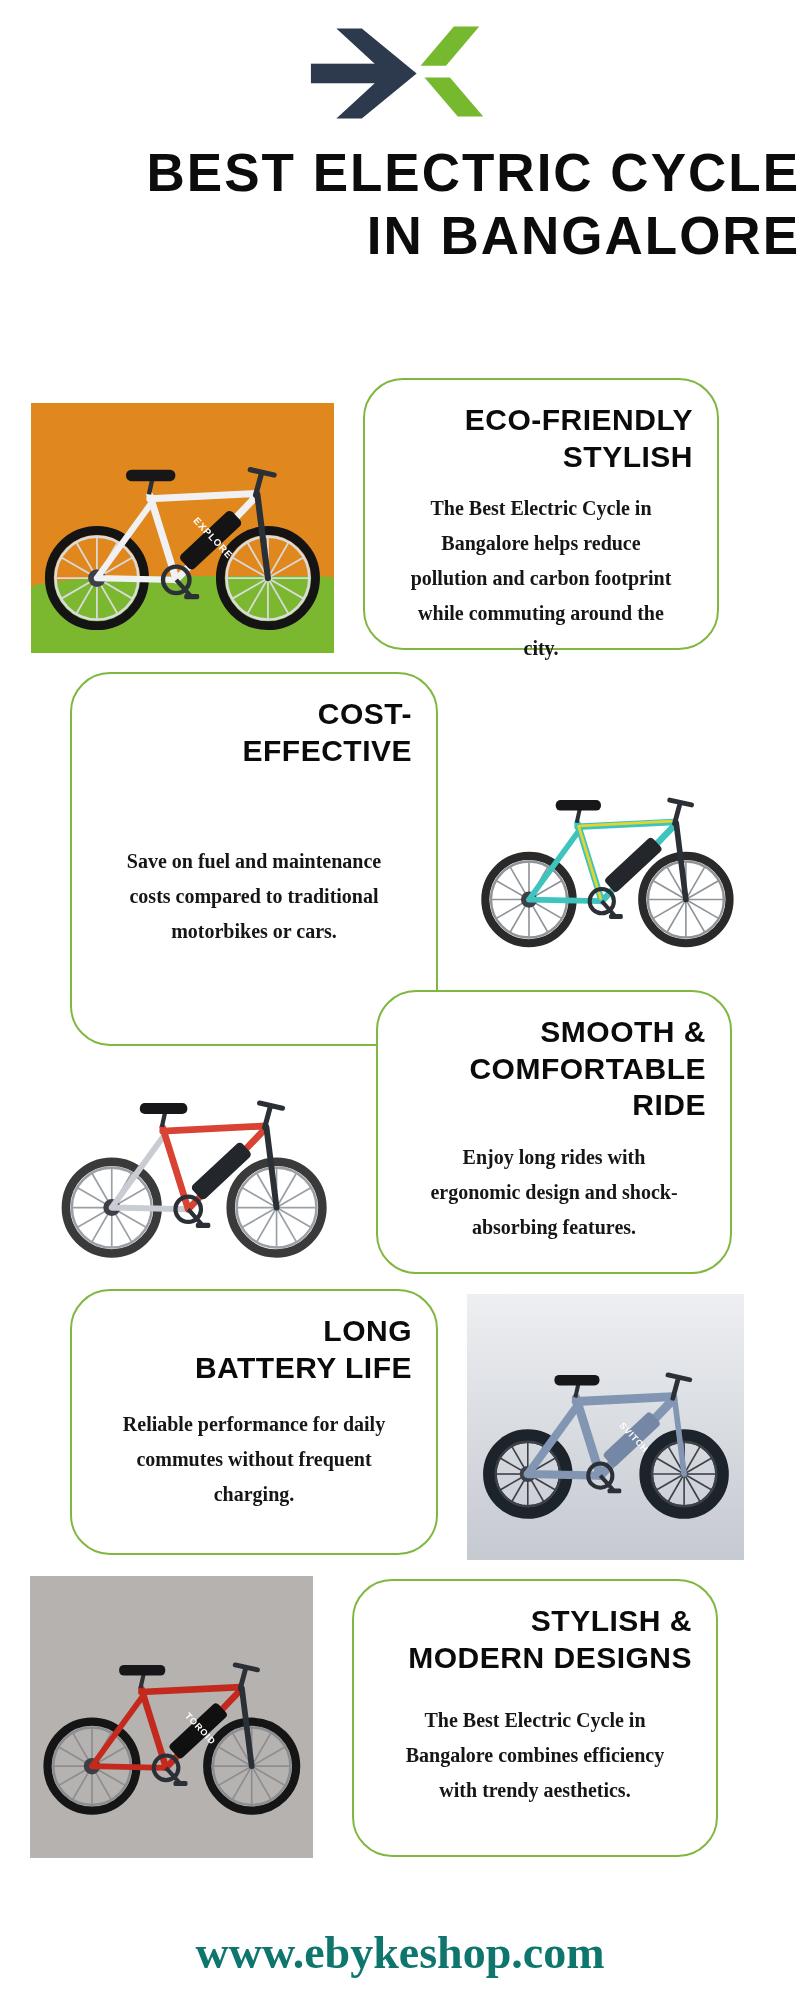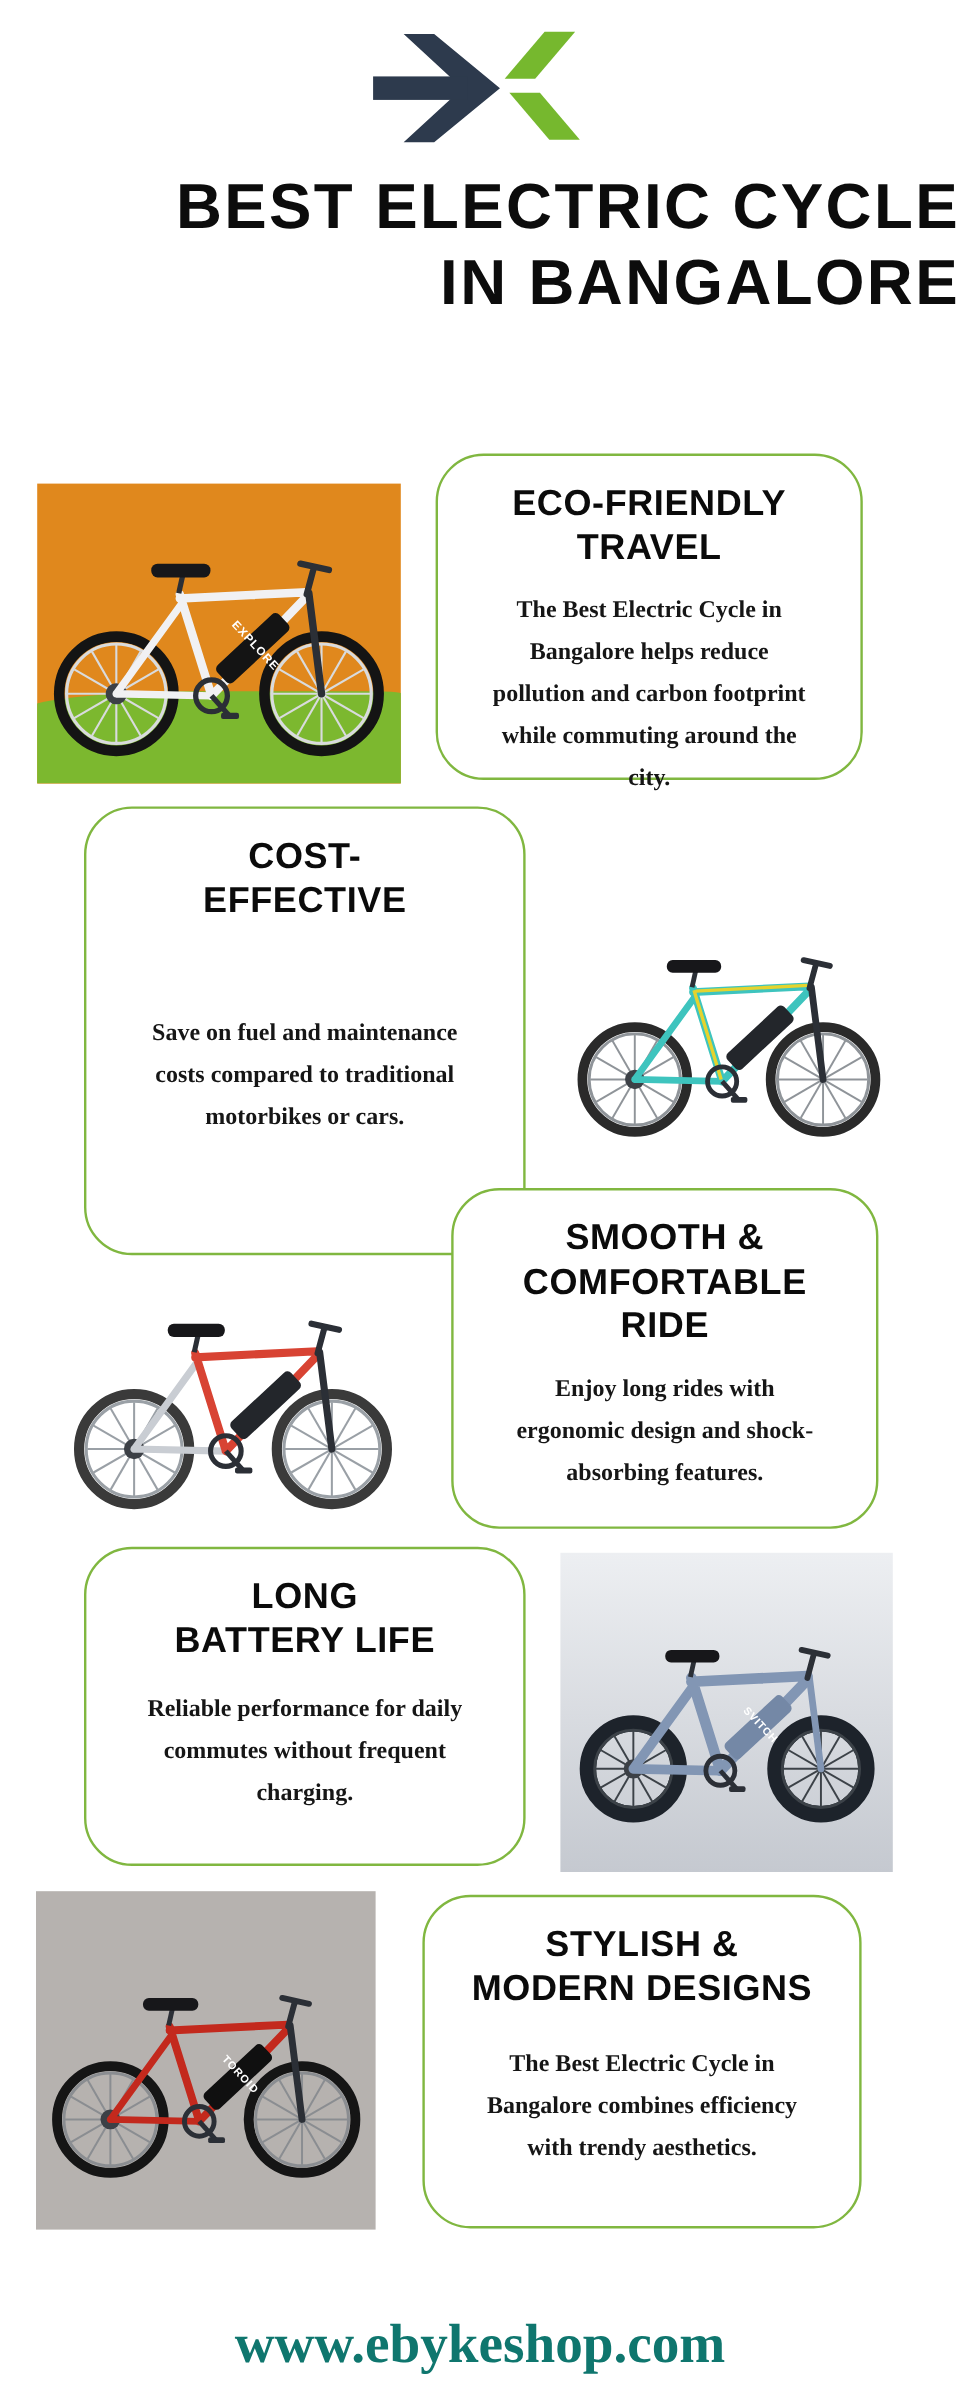--- a/index.html
+++ b/index.html
@@ -3,21 +3,21 @@
 <meta charset="utf-8">
 <style>
   html,body{margin:0;padding:0;background:#ffffff;}
   #poster{position:relative;width:800px;height:2000px;background:#fff;overflow:hidden;
           font-family:"Liberation Sans",sans-serif;}
   .logo{position:absolute;top:20px;left:50%;transform:translateX(-50%);width:186px;height:104px;}
   .title{position:absolute;top:142px;left:0;width:100%;text-align:right;
          font-weight:bold;font-size:53px;line-height:1.18;letter-spacing:2px;color:#0c0c0c;}
   .card{position:absolute;border:2px solid var(--green,#80b740);border-radius:40px;background:#fff;
         display:flex;flex-direction:column;box-sizing:border-box;padding:18px 24px 20px;}
-  .card-head{text-align:center;font-weight:bold;font-size:30px;line-height:1.22;
+  .card-head{text-align:right;font-weight:bold;font-size:30px;line-height:1.22;
              letter-spacing:.5px;color:#0b0b0b;margin-top:4px;}
   .card-bodywrap{flex:1;display:flex;align-items:center;justify-content:center;}
   .card-body{margin:16px;text-align:center;font-family:"Liberation Serif",serif;font-weight:bold;
              font-size:20px;line-height:1.75;color:#161616;padding:0 4px;}
   .photo{position:absolute;display:flex;align-items:flex-end;justify-content:center;overflow:hidden;}
   .photo svg{position:relative;z-index:1;}
   .ground{position:absolute;left:-12px;right:-12px;bottom:0;height:31%;z-index:0;
           border-radius:45% 10% 0 0 / 22% 9% 0 0;}
   .footer{position:absolute;top:1926px;left:0;width:100%;text-align:center;
           font-family:"Liberation Serif",serif;font-weight:bold;font-size:46px;color:#0f766e;}
@@ -84,21 +84,21 @@
     <rect x="101" y="35" width="56" height="13" rx="6" fill="#17171a"></rect>
     <path d="M248,64 L255,38 M242,35 L269,41" stroke="#2b2f36" stroke-width="6" fill="none" stroke-linecap="round"></path>
     <circle cx="158" cy="160" r="15" fill="none" stroke="#2b2f36" stroke-width="5"></circle>
     <line x1="158" y1="160" x2="175" y2="179" stroke="#2b2f36" stroke-width="5"></line>
     <rect x="167" y="176" width="17" height="6" rx="2" fill="#2b2f36"></rect>
   </svg>
       </div>
       <div class="card" style="left: 363px; top: 378px; width: 356px; height: 272px;">
         <div class="card-head">
           <div>ECO-FRIENDLY</div>
-          <div>TRAVEL</div>
+          <div>STYLISH</div>
         </div>
         <div class="card-bodywrap">
           <p class="card-body">The Best Electric Cycle in Bangalore helps reduce pollution and carbon footprint while commuting around the city.</p>
         </div>
       </div>
       <div class="photo" title="teal and yellow electric mountain bike on white background" style="left: 468px; top: 752px; width: 278px; height: 206px; background: rgb(255, 255, 255);">
         <svg viewBox="0 0 330 225" width="96%" height="92%" xmlns="http://www.w3.org/2000/svg">
     <circle cx="68" cy="158" r="54" fill="none" stroke="#2a2a2a" stroke-width="10"></circle>
           <circle cx="68" cy="158" r="47" fill="none" stroke="#8f9499" stroke-width="3"></circle>
           <line x1="68" y1="158" x2="114.0" y2="158.0" stroke="#8f9499" stroke-width="2"></line>

